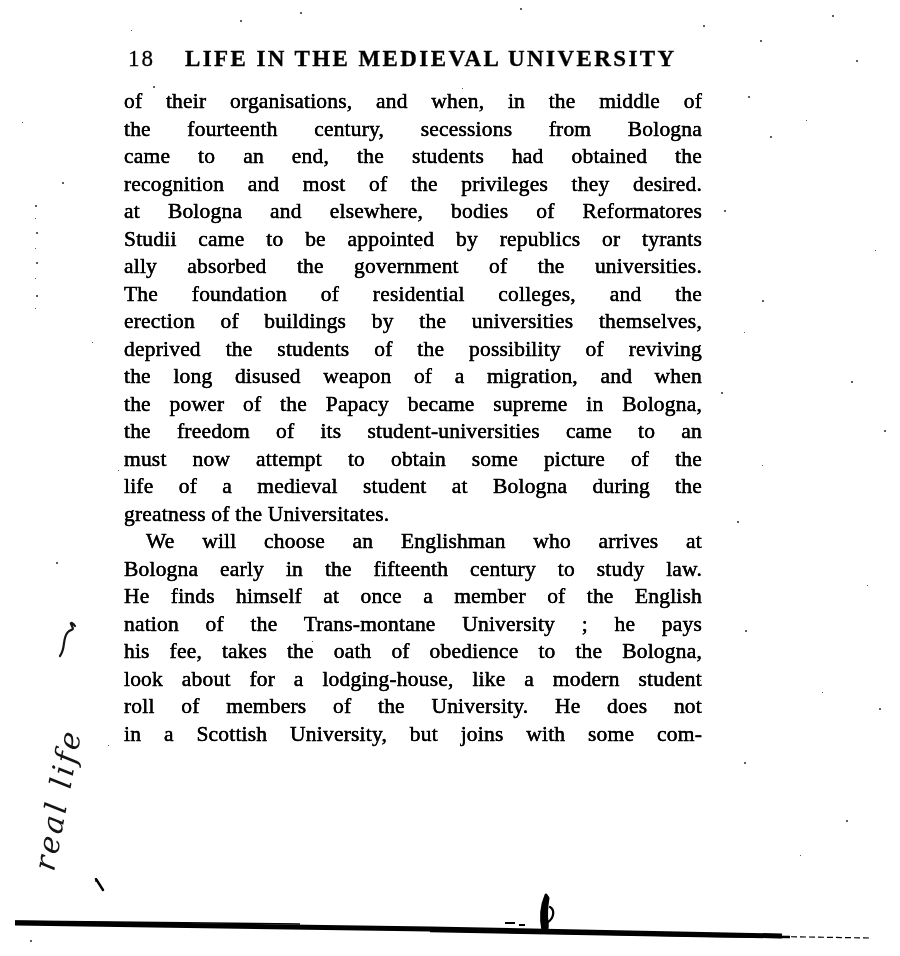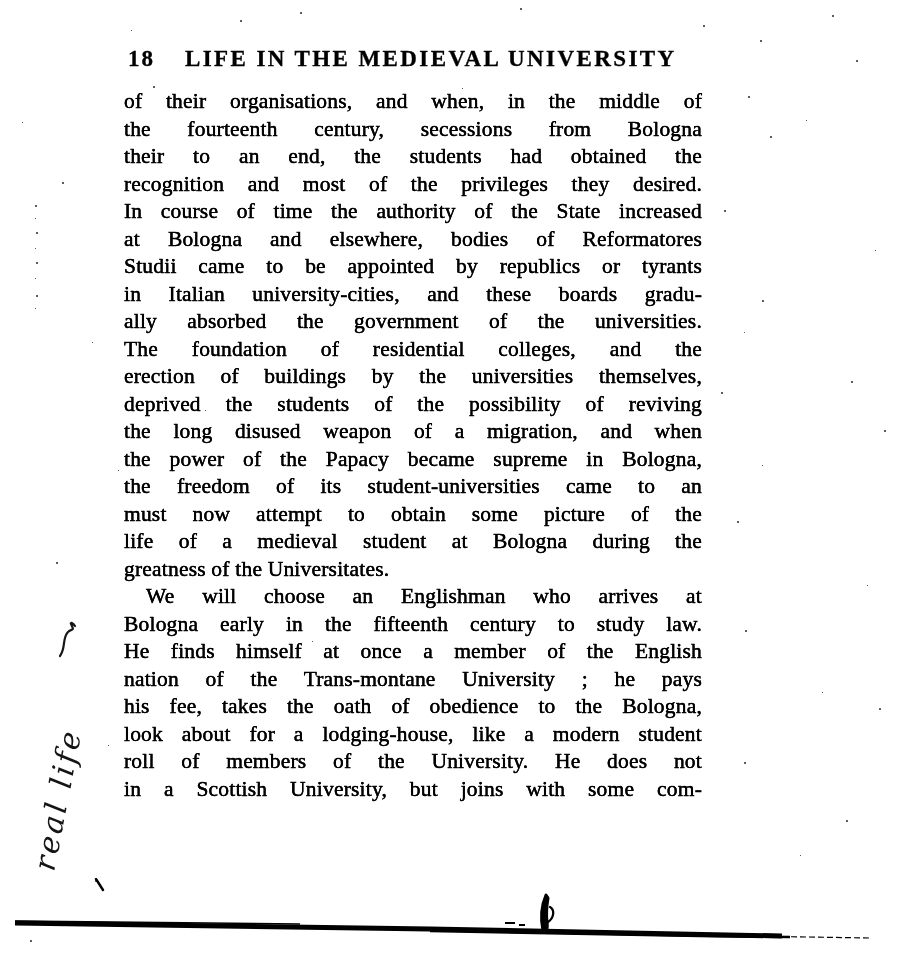--- a/index.html
+++ b/index.html
@@ -17,21 +17,21 @@
     position: absolute;
     left: 128px;
     top: 46px;
     width: 572px;
     display: flex;
     align-items: baseline;
     white-space: nowrap;
   }
   .pagenum {
     font-size: 23px;
-    font-weight: 700;
+    font-weight: 400;
     letter-spacing: 2px;
     margin-right: 30px;
     -webkit-text-stroke: 0.3px #000;
   }
   .title {
     font-size: 23px;
     font-weight: 700;
     letter-spacing: 2.4px;
     -webkit-text-stroke: 0.3px #000;
   }
@@ -85,26 +85,24 @@
 
   <div class="header">
     <span class="pagenum">18</span>
     <span class="title">LIFE IN THE MEDIEVAL UNIVERSITY</span>
   </div>
 
   <div class="body-block">
     <div>
       <div class="ln">of their organisations, and when, in the middle of</div>
       <div class="ln">the fourteenth century, secessions from Bologna</div>
-      <div class="ln">their to an end, the students had obtained the</div>
+      <div class="ln">came to an end, the students had obtained the</div>
       <div class="ln">recognition and most of the privileges they desired.</div>
-      <div class="ln">In course of time the authority of the State increased</div>
       <div class="ln">at Bologna and elsewhere, bodies of Reformatores</div>
       <div class="ln">Studii came to be appointed by republics or tyrants</div>
-      <div class="ln">in Italian university-cities, and these boards gradu-</div>
       <div class="ln">ally absorbed the government of the universities.</div>
       <div class="ln">The foundation of residential colleges, and the</div>
       <div class="ln">erection of buildings by the universities themselves,</div>
       <div class="ln">deprived the students of the possibility of reviving</div>
       <div class="ln">the long disused weapon of a migration, and when</div>
       <div class="ln">the power of the Papacy became supreme in Bologna,</div>
       <div class="ln">the freedom of its student-universities came to an</div>
       <div class="ln">must now attempt to obtain some picture of the</div>
       <div class="ln">life of a medieval student at Bologna during the</div>
       <div class="ln lastline">greatness of the Universitates.</div>

